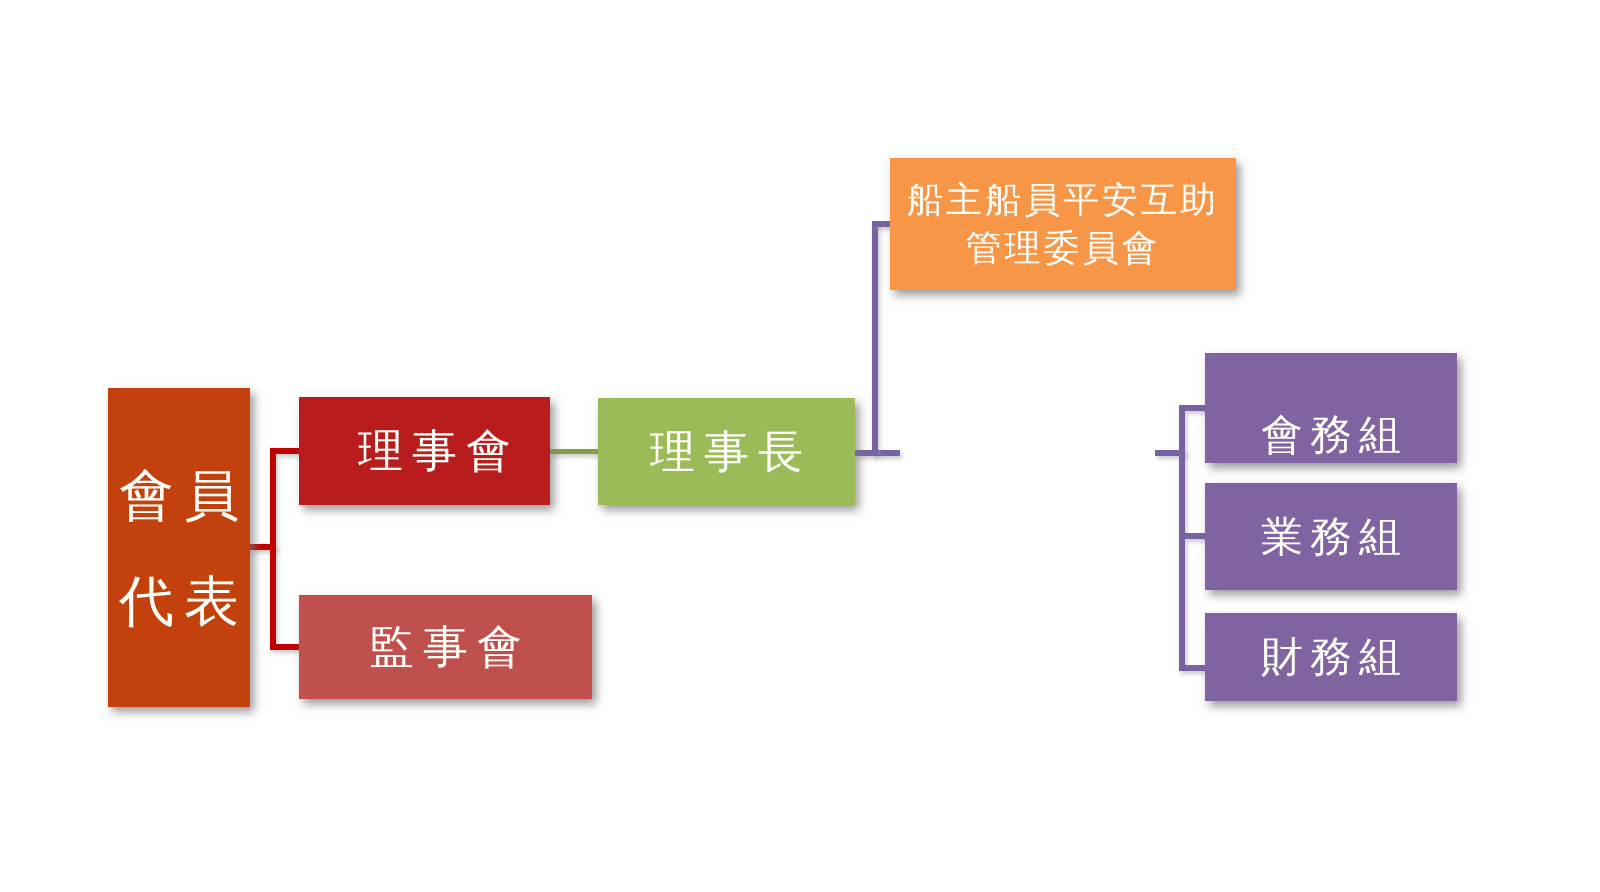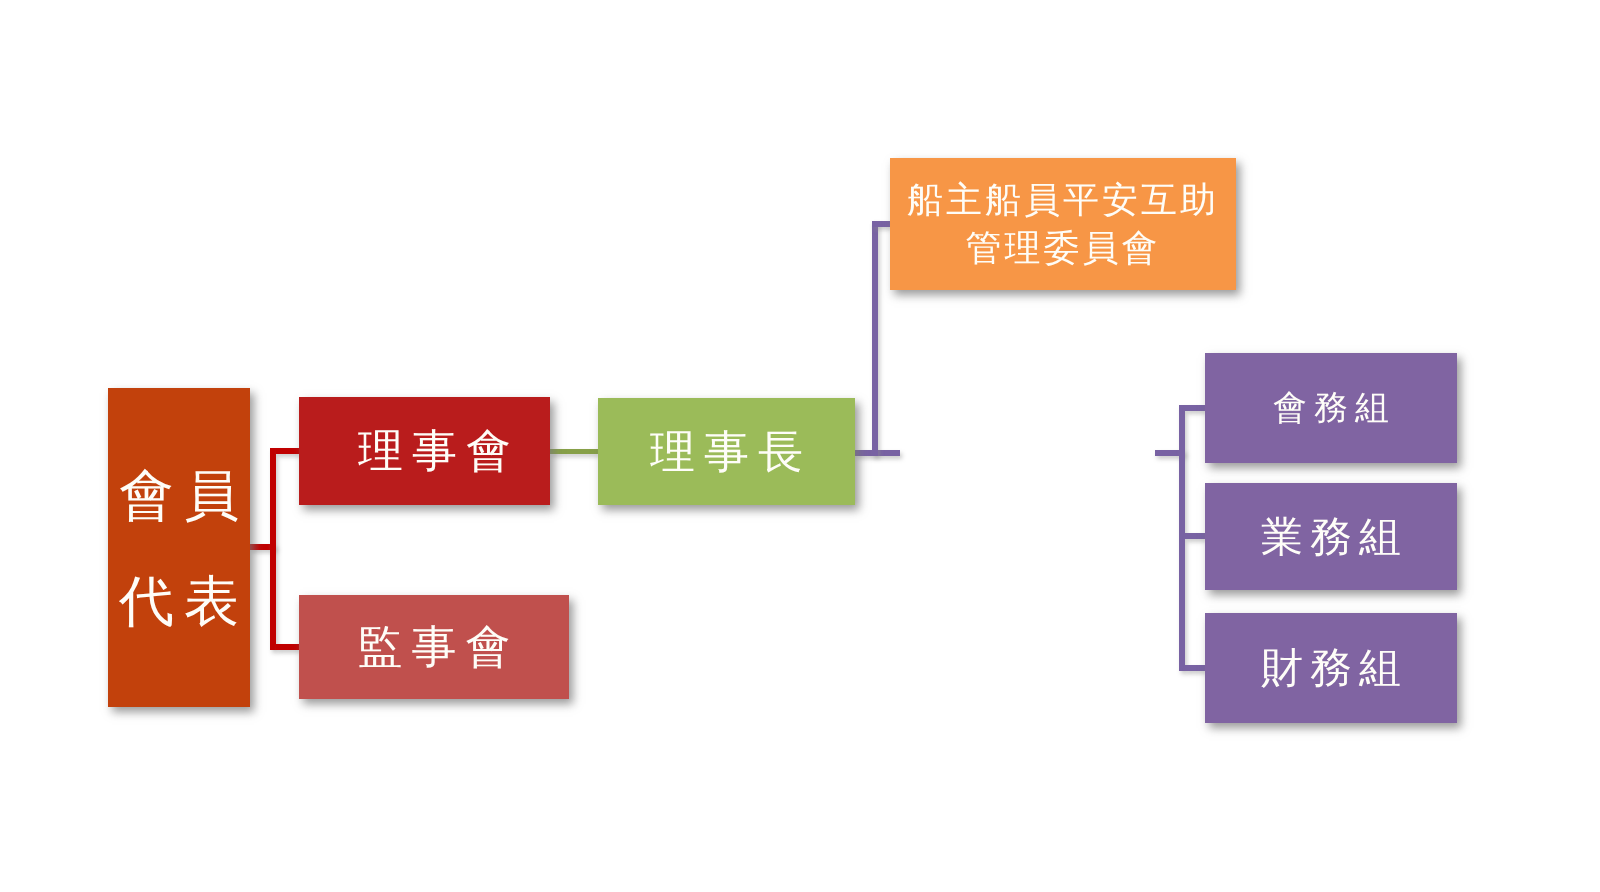--- a/index.html
+++ b/index.html
@@ -26,33 +26,33 @@
     text-align: center;
     box-sizing: border-box;
   }
   .node .lbl { white-space: nowrap; }
 
   
   .n-assembly   { left:108px;  top:388px; width:142px; height:319px;
                   font-size:55px; line-height:106px; letter-spacing:10px; text-indent:10px; }
   .n-directors  { left:299px;  top:397px; width:251px; height:108px;
                   font-size:45px; letter-spacing:9px; text-indent:9px; }
-  .n-supervisors{ left:299px;  top:595px; width:270px; height:104px;
+  .n-supervisors{ left:299px;  top:595px; width:293px; height:104px;
                   font-size:45px; letter-spacing:9px; text-indent:9px; }
   .n-chairman   { left:598px;  top:398px; width:257px; height:107px;
                   font-size:45px; letter-spacing:9px; text-indent:9px; }
   .n-committee  { left:890px;  top:158px; width:346px; height:132px;
                   font-size:36px; line-height:48px; letter-spacing:3px; }
   .n-secretary  { left:900px;  top:398px; width:255px; height:112px;
                   font-size:45px; letter-spacing:9px; text-indent:9px; }
   .n-group1     { left:1205px; top:353px; width:252px; height:110px;
-                  font-size:34px; letter-spacing:7px; text-indent:7px; }
+                  font-size:42px; letter-spacing:7px; text-indent:7px;justify-content:flex-end; }
   .n-group2     { left:1205px; top:483px; width:252px; height:107px;
                   font-size:42px; letter-spacing:7px; text-indent:7px; }
-  .n-group3     { left:1205px; top:613px; width:252px; height:110px;
+  .n-group3     { left:1205px; top:613px; width:252px; height:88px;
                   font-size:42px; letter-spacing:7px; text-indent:7px; }
 
   
   .line {
     position: absolute;
     box-shadow: 2px 3px 4px rgba(140,140,140,0.45);
   }
 </style>
 </head>
 <body>

